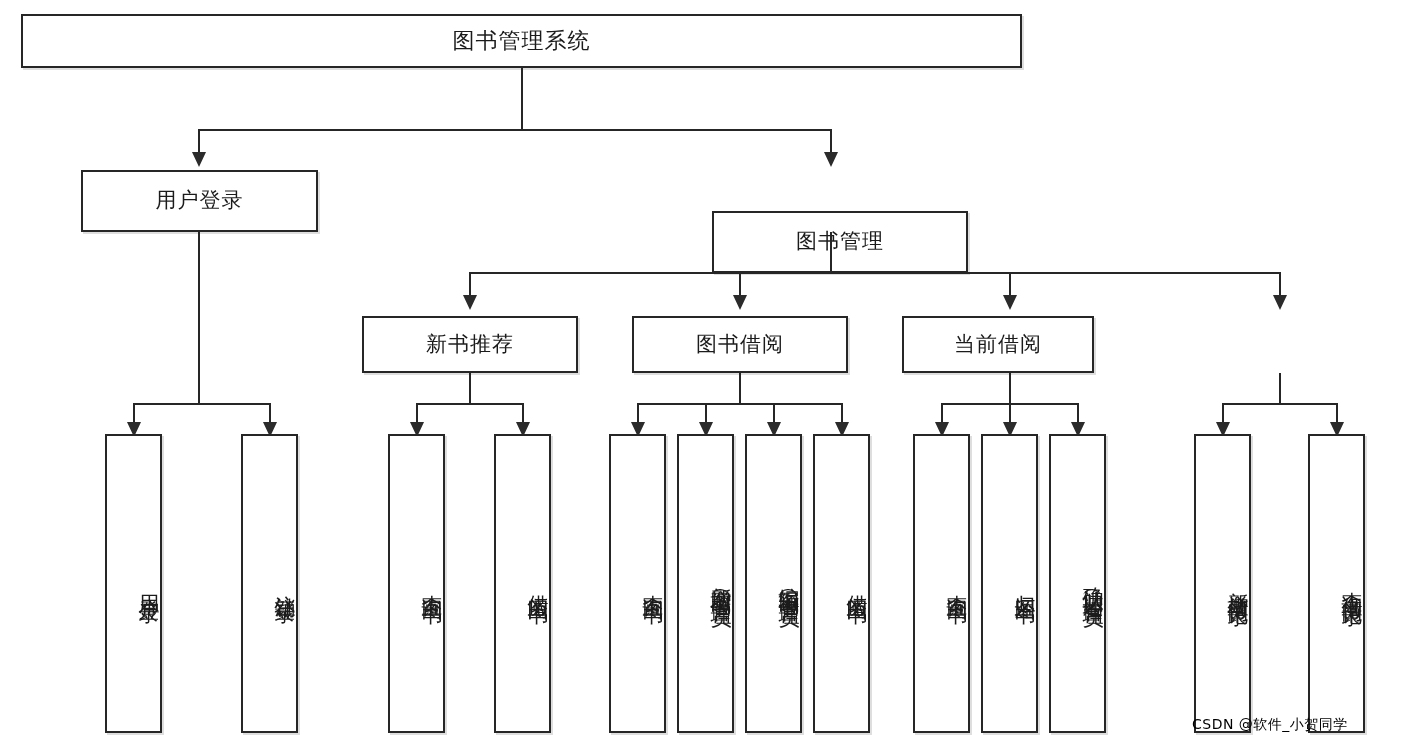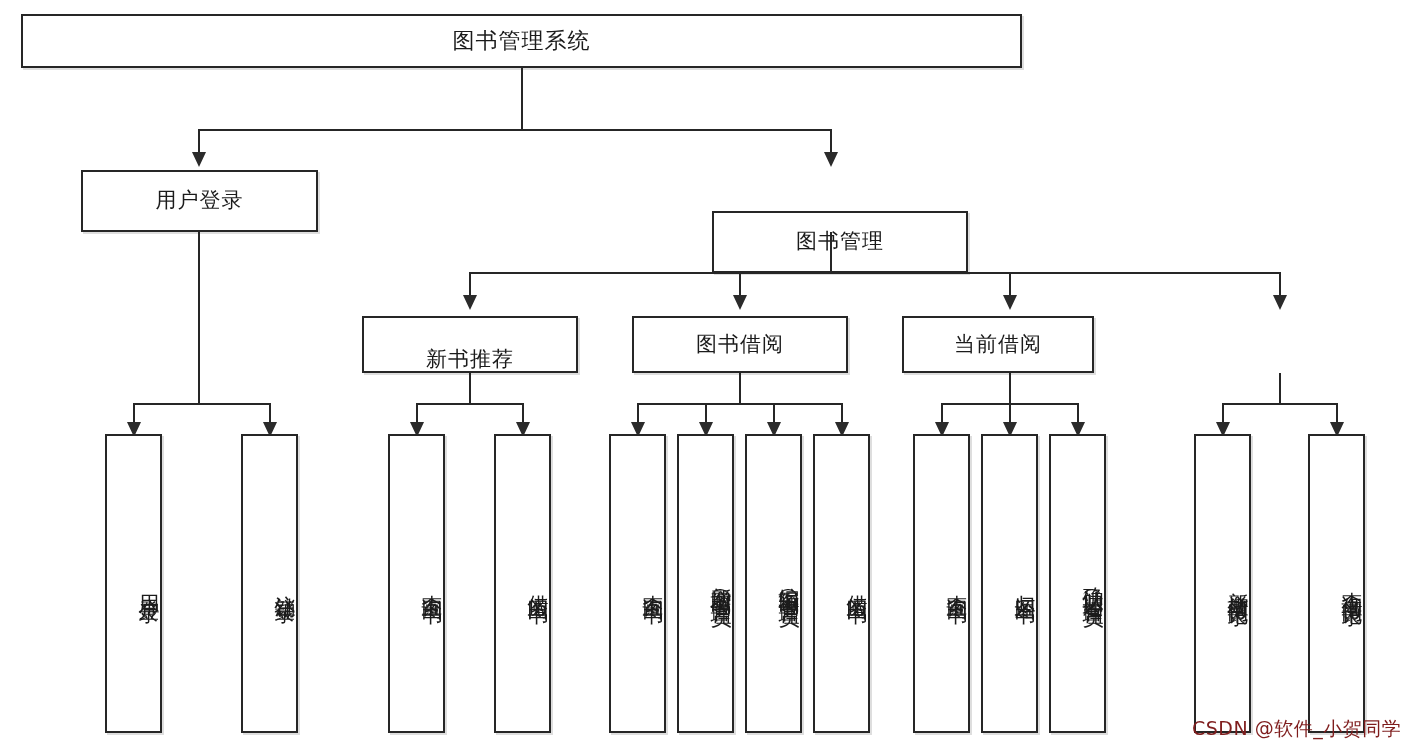--- a/index.html
+++ b/index.html
@@ -62,22 +62,22 @@
     position:absolute;
     width:0;height:0;
     border-left:7px solid transparent;
     border-right:7px solid transparent;
     border-top:15px solid #2b2b2b;
   }
 
   
   .watermark{
     position:absolute;
-    font-size:19px;
-    color:#7f1d1d;
+    font-size:14px;
+    color:#000000;
     white-space:nowrap;
     letter-spacing:0.5px;
   }
 </style>
 </head>
 <body>
 
 <div id="canvas">
 
   <div class="node horiz root" style="left:21px;top:14px;width:1001px;height:54px;">
@@ -111,21 +111,21 @@
   <div class="ln h" style="left:469px;top:272px;width:812px;height:2px;"></div>
   <div class="ln v" style="left:469px;top:272px;width:2px;height:25px;"></div>
   <div class="arrow" style="left:463px;top:295px;"></div>
   <div class="ln v" style="left:739px;top:272px;width:2px;height:25px;"></div>
   <div class="arrow" style="left:733px;top:295px;"></div>
   <div class="ln v" style="left:1009px;top:272px;width:2px;height:25px;"></div>
   <div class="arrow" style="left:1003px;top:295px;"></div>
   <div class="ln v" style="left:1279px;top:272px;width:2px;height:25px;"></div>
   <div class="arrow" style="left:1273px;top:295px;"></div>
 
-  <div class="node horiz" style="left:362px;top:316px;width:216px;height:57px;align-items:flex-end;">
+  <div class="node horiz" style="left:362px;top:316px;width:216px;height:57px;">
     <span>新书推荐</span>
   </div>
   <div class="node horiz" style="left:632px;top:316px;width:216px;height:57px;">
     <span>图书借阅</span>
   </div>
   <div class="node horiz" style="left:902px;top:316px;width:192px;height:57px;">
     <span>当前借阅</span>
   </div>
 
   <div class="ln v" style="left:469px;top:373px;width:2px;height:31px;"></div>

